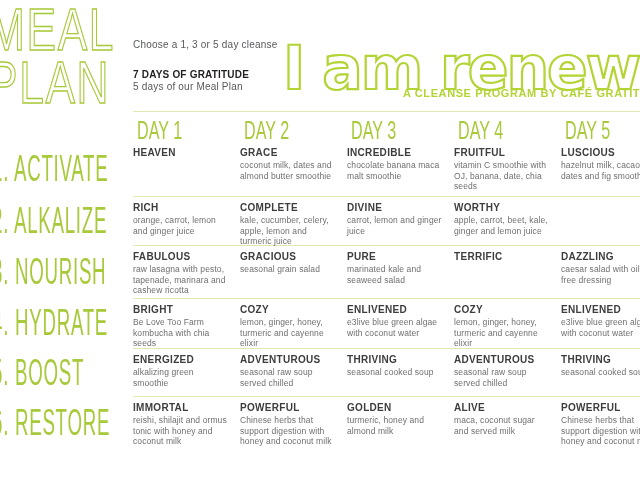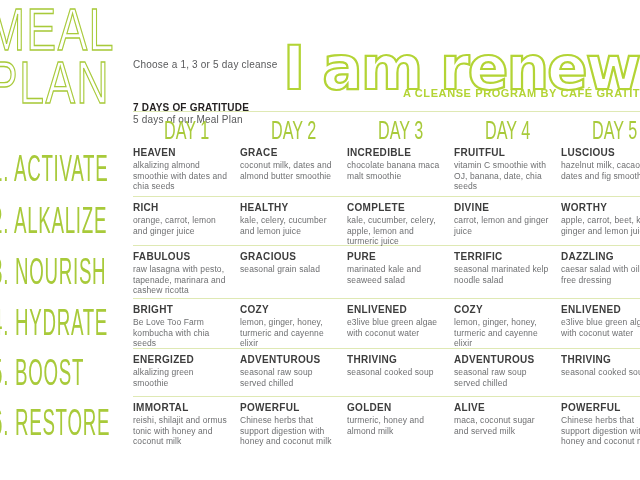--- a/index.html
+++ b/index.html
@@ -14,42 +14,42 @@
     color:transparent; -webkit-text-stroke:1.3px #a8ca3a;
     transform:scale(0.82,1.08); transform-origin:left top; white-space:nowrap;
   }
   .side-item {
     position:absolute; left:-8px;
     font-size:26px; font-weight:400; letter-spacing:1px; color:#a8ca3a;
     transform:scale(0.72,1.45); transform-origin:left top; white-space:nowrap;
   }
   
   .intro { position:absolute; left:133px; top:39px; width:150px; }
-  .intro .choose { font-size:10px; color:#58595b; letter-spacing:0.2px;margin-top:20px; }
-  .intro .grat-title { margin-top:32px; font-size:10px; font-weight:bold; color:#231f20; letter-spacing:0.2px; }
+  .intro .choose { font-size:10px; color:#58595b; letter-spacing:0.2px; }
+  .intro .grat-title { margin-top:19px; font-size:10px; font-weight:bold; color:#231f20; letter-spacing:0.2px; }
   .intro .grat-line { font-size:10px; color:#58595b; line-height:13px; letter-spacing:0.2px; }
   
   .big-title {
     position:absolute; left:283px; top:33px;
     font-family:"DejaVu Sans", sans-serif; font-weight:bold;
     font-size:60px; letter-spacing:-2px; white-space:nowrap;
     color:#ffffff; -webkit-text-stroke:2.2px #b3d435;
   }
   .subtitle {
     position:absolute; left:403px; top:87px;
     font-size:11px; font-weight:bold; color:#b3d435;
     letter-spacing:0.6px; white-space:nowrap;
   }
   
   .meal-table {
     position:absolute; left:133px; top:111px; width:536px;
     border-top:1px solid #dfe9b4;
   }
   .day-header-row { display:flex; height:34px; box-sizing:border-box; }
-  .day-header { width:107px; flex-shrink:0; text-align:center; padding-top:5px; }
+  .day-header { width:107px; flex-shrink:0; padding-top:5px; }
   .day-header span {
     display:inline-block; font-size:19px; color:#a8ca3a; font-weight:400;
     transform:scale(0.85,1.32); transform-origin:center top; white-space:nowrap;
   }
   .meal-row { display:flex; box-sizing:border-box; border-top:1px solid #dfe9b4; padding-top:5px; }
   .meal-row.first { border-top:none; padding-top:1px; }
   .r1 { height:50px; } .r2 { height:49px; } .r3 { height:53px; }
   .r4 { height:50px; } .r5 { height:48px; } .r6 { height:84px; }
   .cell { width:107px; flex-shrink:0; box-sizing:border-box; padding-right:12px; }
   .mt { font-size:10px; font-weight:bold; color:#3d3d3d; letter-spacing:0.3px; margin-bottom:2px; }
@@ -82,21 +82,20 @@
     <div class="day-header"><span>DAY 1</span></div>
     <div class="day-header"><span>DAY 2</span></div>
     <div class="day-header"><span>DAY 3</span></div>
     <div class="day-header"><span>DAY 4</span></div>
     <div class="day-header"><span>DAY 5</span></div>
   </div>
 
   <div class="meal-row first r1">
     <div class="cell">
       <div class="mt">HEAVEN</div>
-      <div class="md">alkalizing almond smoothie with dates and chia seeds</div>
     </div>
     <div class="cell">
       <div class="mt">GRACE</div>
       <div class="md">coconut milk, dates and almond butter smoothie</div>
     </div>
     <div class="cell">
       <div class="mt">INCREDIBLE</div>
       <div class="md">chocolate banana maca malt smoothie</div>
     </div>
     <div class="cell">
@@ -108,24 +107,20 @@
       <div class="md">hazelnut milk, cacao, dates and fig smoothie</div>
     </div>
   </div>
 
   <div class="meal-row r2">
     <div class="cell">
       <div class="mt">RICH</div>
       <div class="md">orange, carrot, lemon and ginger juice</div>
     </div>
     <div class="cell">
-      <div class="mt">HEALTHY</div>
-      <div class="md">kale, celery, cucumber and lemon juice</div>
-    </div>
-    <div class="cell">
       <div class="mt">COMPLETE</div>
       <div class="md">kale, cucumber, celery, apple, lemon and turmeric juice</div>
     </div>
     <div class="cell">
       <div class="mt">DIVINE</div>
       <div class="md">carrot, lemon and ginger juice</div>
     </div>
     <div class="cell">
       <div class="mt">WORTHY</div>
       <div class="md">apple, carrot, beet, kale, ginger and lemon juice</div>
@@ -140,21 +135,20 @@
     <div class="cell">
       <div class="mt">GRACIOUS</div>
       <div class="md">seasonal grain salad</div>
     </div>
     <div class="cell">
       <div class="mt">PURE</div>
       <div class="md">marinated kale and seaweed salad</div>
     </div>
     <div class="cell">
       <div class="mt">TERRIFIC</div>
-      <div class="md">seasonal marinated kelp noodle salad</div>
     </div>
     <div class="cell">
       <div class="mt">DAZZLING</div>
       <div class="md">caesar salad with oil free dressing</div>
     </div>
   </div>
 
   <div class="meal-row r4">
     <div class="cell">
       <div class="mt">BRIGHT</div>

